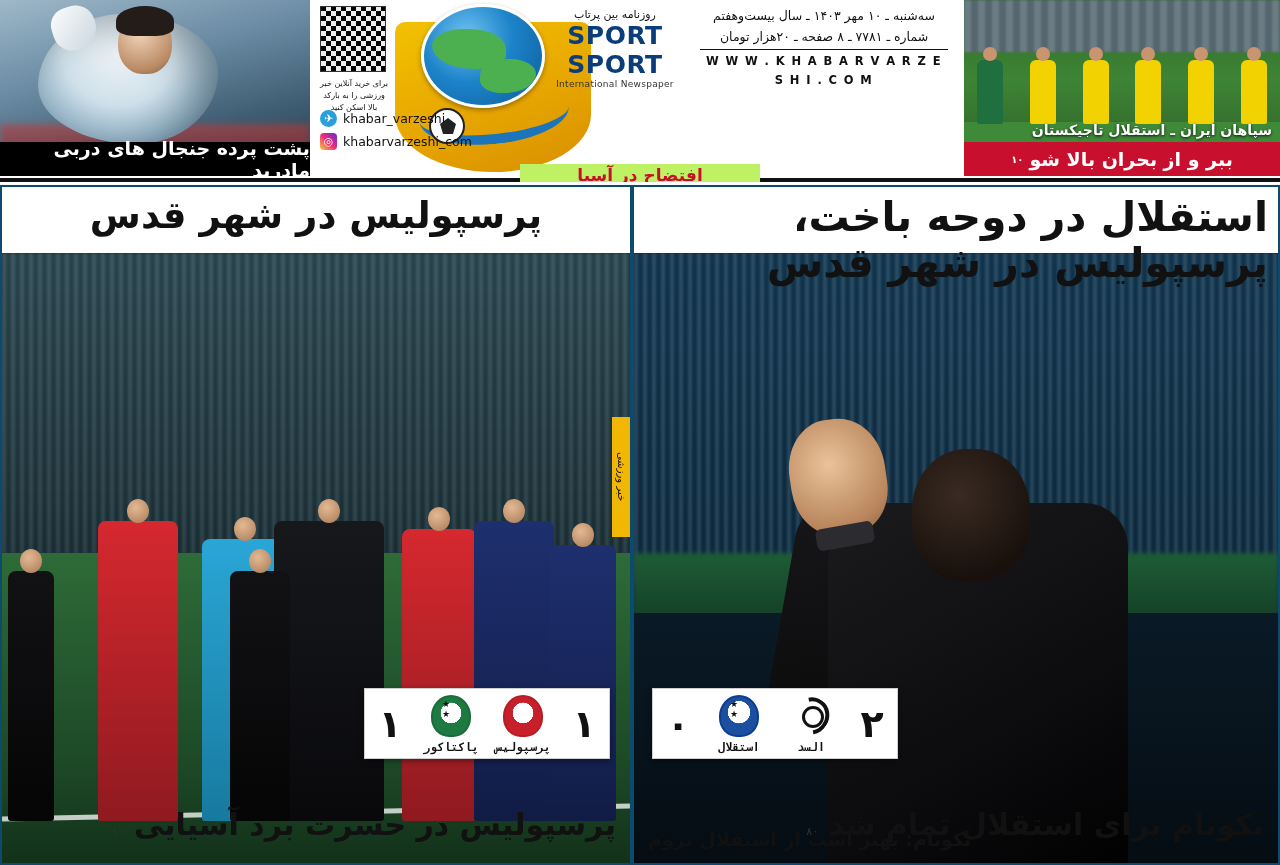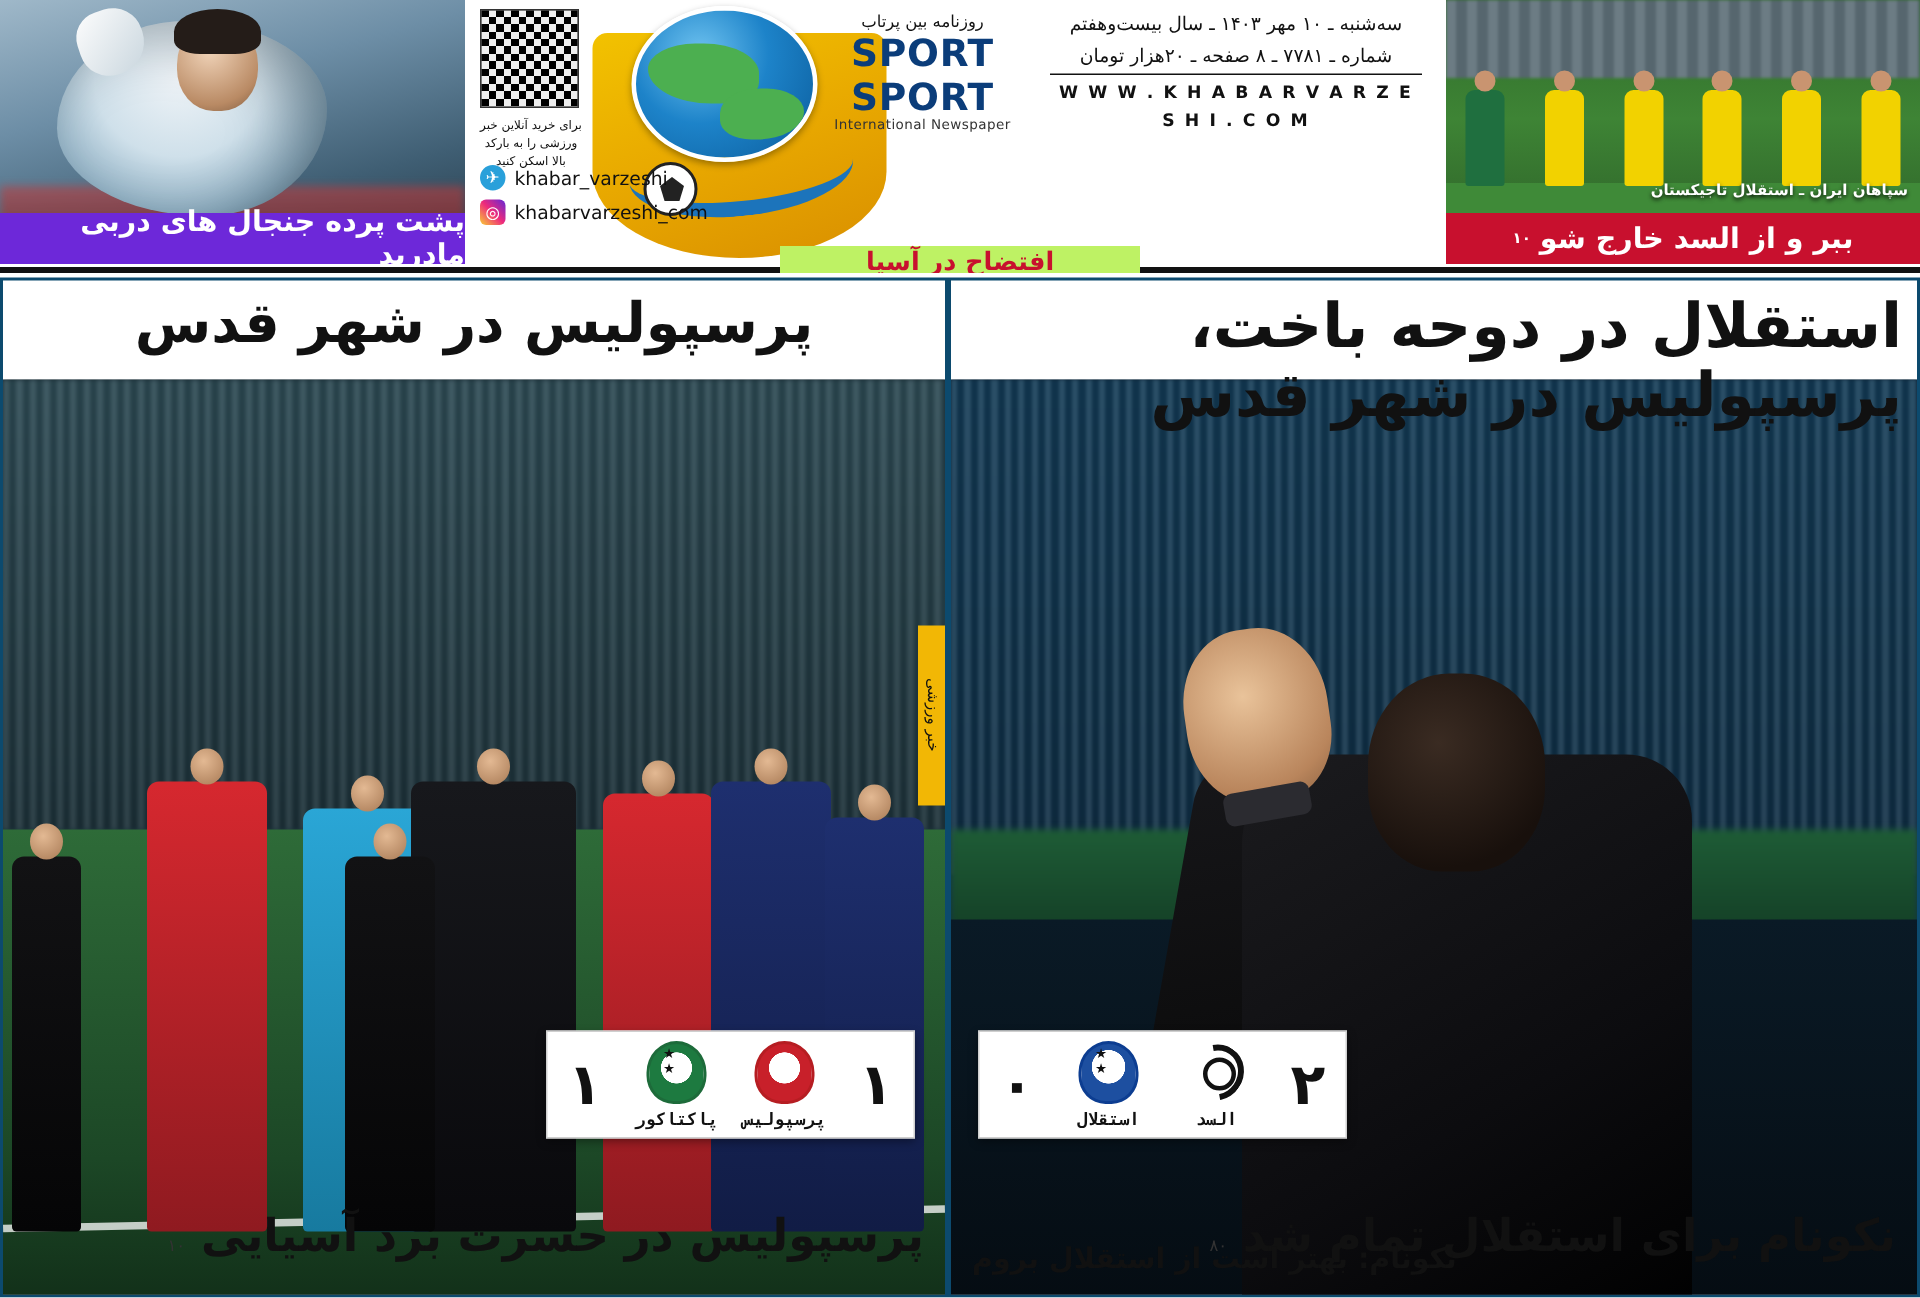--- a/index.html
+++ b/index.html
@@ -62,21 +62,21 @@
   }
   .mast-left-cap1 {
     position: absolute; right: 6px; top: 118px;
     color: #ffffff; font-size: 13px; font-weight: bold;
     text-shadow: 0 1px 3px rgba(0,0,0,.9);
     direction: rtl; white-space: nowrap;
   }
   .mast-left-cap2 {
     position: absolute; left: 0; top: 142px;
     width: 310px; height: 34px;
-    background: #6d28d9;
+    background: #000000;
     color: #fff; font-size: 19px; font-weight: bold;
     display: flex; align-items: center; justify-content: center;
     direction: rtl; letter-spacing: -.3px;
   }
 
   .qr-box {
     position: absolute; left: 320px; top: 6px;
     width: 66px; height: 66px; border: 1px solid #333;
     background:
       repeating-linear-gradient(90deg,#111 0 5px,#fff 5px 10px),
@@ -208,21 +208,21 @@
     content:""; position:absolute; left:6px; top:-13px; width:14px;height:14px;
     border-radius:50%; background:#c99470;
   }
   .mast-right-photo .pl.gk { background:#1f6f3f; }
   .mast-right-photo .pitch {
     position:absolute; left:0; bottom:12px; width:100%; height:42px;
     background:#3f8a38;
   }
   .mast-right-cap1 {
     position: absolute; right: 8px; top: 122px;
-    color:#fff; font-size:10px; font-weight:bold; direction:rtl;
+    color:#fff; font-size:14px; font-weight:bold; direction:rtl;
     text-shadow:0 1px 3px rgba(0,0,0,.9);
   }
   .mast-right-cap2 {
     position: absolute; right: 0; top: 142px;
     width: 316px; height: 34px; background:#c8102e; color:#fff;
     display:flex; align-items:center; justify-content:center;
     font-size:19px; font-weight:bold; direction:rtl;
   }
 
   .asia-banner {
@@ -502,21 +502,21 @@
         <div class="pl"></div>
         <div class="pl"></div>
         <div class="pl"></div>
         <div class="pl"></div>
         <div class="pl"></div>
         <div class="pl gk"></div>
       </div>
     </div>
     <div class="mast-right-cap1">سپاهان ایران ـ استقلال تاجیکستان</div>
     <div class="mast-right-cap2">
-      <span>ببر و از السد خارج شو</span>
+      <span>ببر و از بحران بالا شو</span>
       <span style="font-size:10px;margin-right:6px;">۱۰</span>
     </div>
 
     <div class="mast-rule"></div>
     <div class="asia-banner">افتضاح در آسیا</div>
   </div>
 
   <div class="main">
 
     <div class="col col-right">

